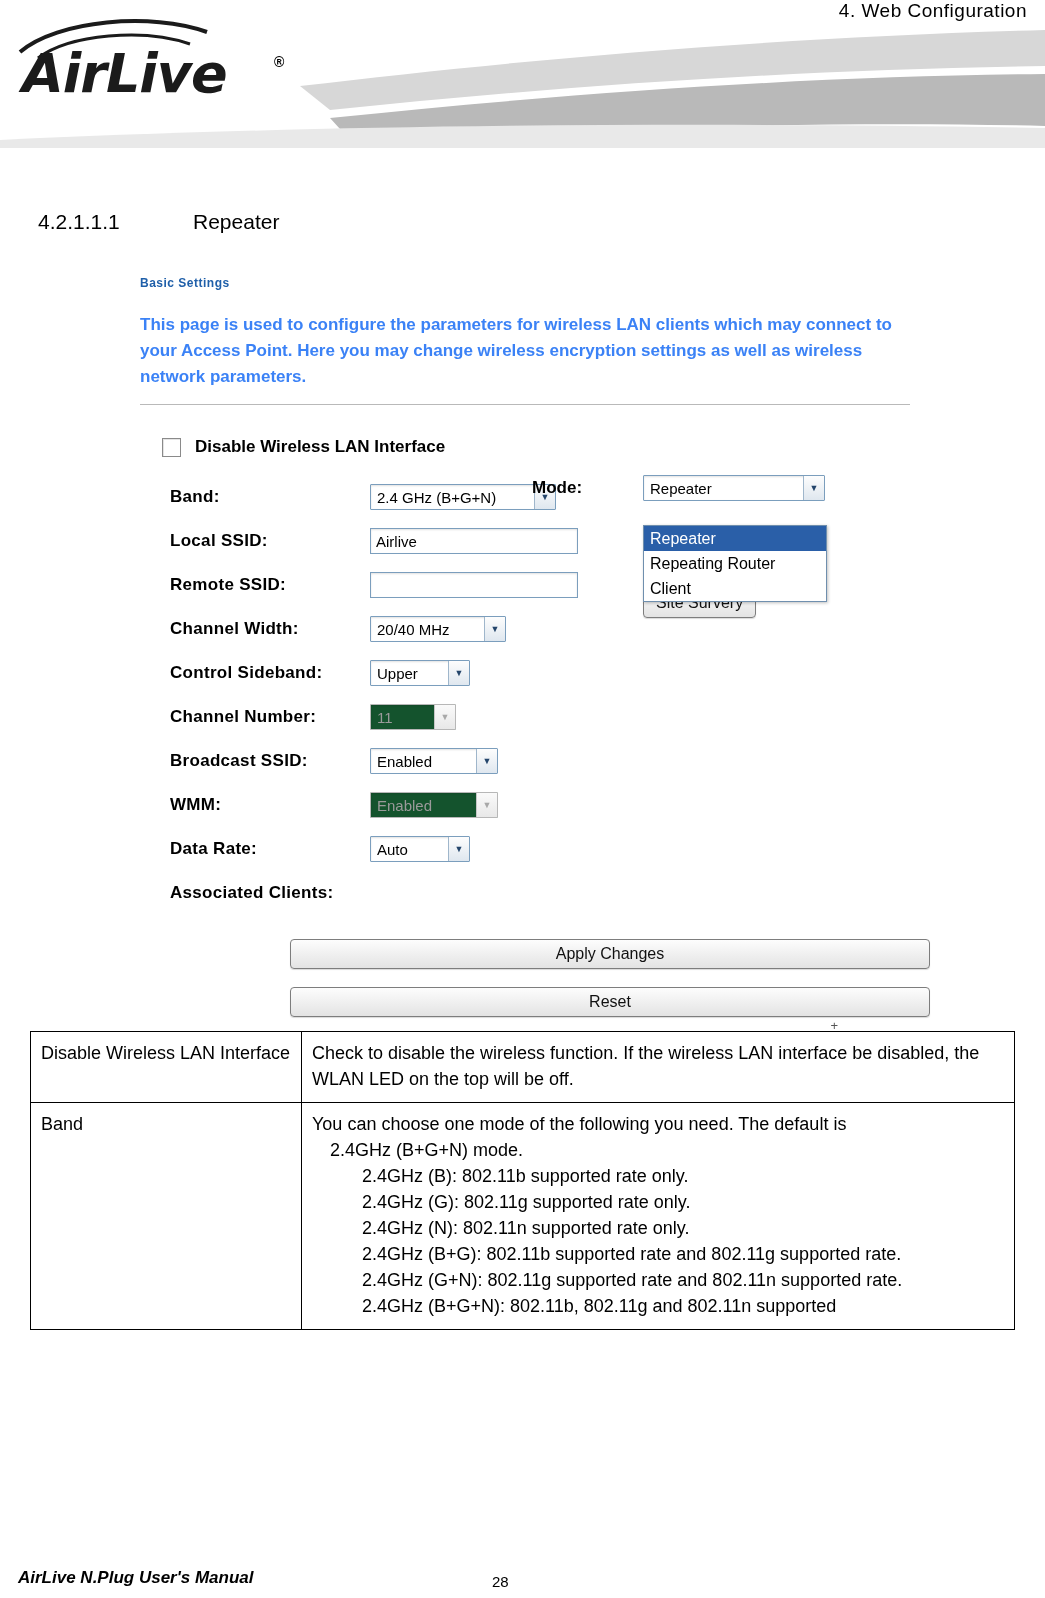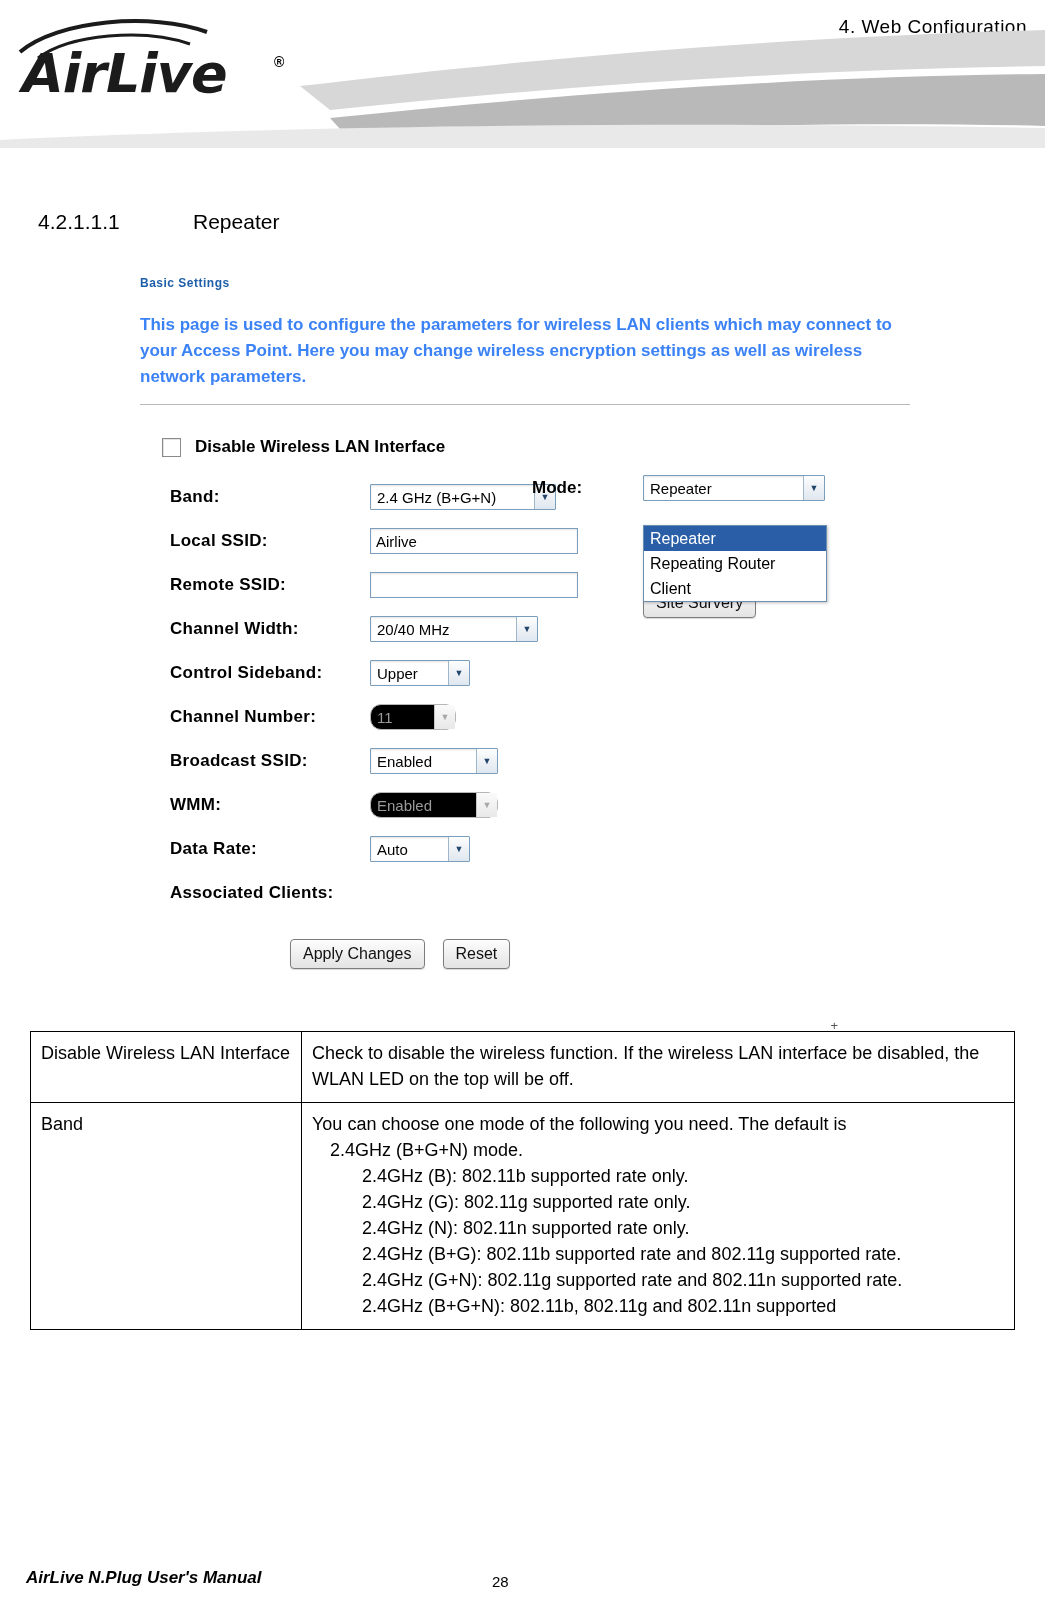--- a/index.html
+++ b/index.html
@@ -13,21 +13,21 @@
   }
 
   
   .page-header{
     position:relative;
     height:150px;
   }
   .header-title{
     position:absolute;
     right:18px;
-    top:16px;
+    top:0px;
     font-size:19px;
     letter-spacing:0.5px;
     white-space:nowrap;
   }
   .header-swoosh{
     position:absolute;
     left:0;top:8px;
     width:1045px;height:140px;
   }
   .logo-wrap{
@@ -129,21 +129,21 @@
     align-items:center;
     height:26px;
     border:1px solid #7b9ebd;
     background:#ffffff;
     font-size:15px;
     padding:0 26px 0 6px;
     box-sizing:border-box;
     box-shadow:inset 0 1px 2px rgba(0,0,0,.12);
     border-radius:1px;
   }
-  .sel.disabled{ color:#9a9a9a; border-color:#b7b7b7; background:#000000;border-radius:11px;}
+  .sel.disabled{ color:#9a9a9a; border-color:#b7b7b7; background:#14532d;}
   .sel .arrow{
     position:absolute;right:0;top:0;
     width:20px;height:100%;
     background:linear-gradient(#fdfdfd,#dfe7ef);
     border-left:1px solid #9fb6cb;
     display:flex;align-items:center;justify-content:center;
     font-size:9px;color:#24456b;
   }
   .sel.disabled .arrow{ color:#a8a8a8;background:linear-gradient(#fafafa,#e8e8e8);border-left-color:#c6c6c6;}
   .txt{
@@ -196,21 +196,21 @@
     left:503px;top:0px;
     width:182px;
   }
   .site-btn{
     position:absolute;
     left:503px;top:113px;
   }
   .apply-row{
     margin-top:24px;
     margin-left:150px;
-    display:flex;gap:18px;
+    display:flex;gap:18px;flex-direction:column;
   }
 
   
   table.desc{
     border-collapse:collapse;
     margin:6px 0 0 30px;
     width:985px;
     font-size:18px;
   }
   table.desc td{
@@ -225,21 +225,21 @@
 
   
   .footer{
     position:absolute;
     left:0;bottom:10px;
     width:1045px;
     font-size:17px;
     font-style:italic;
     font-weight:bold;
   }
-  .footer .fl{ position:absolute;left:26px;bottom:0; }
+  .footer .fl{ position:absolute;left:18px;bottom:0; }
   .footer .fr{ position:absolute;left:492px;bottom:-2px;font-style:normal;font-weight:normal;font-size:15px;}
   .tickmark{ position:absolute; right:92px; top:748px; font-size:13px;color:#555;}
 </style>
 </head>
 <body>
 
 <div class="page-header">
   <div class="header-title">4. Web Configuration</div>
 
   <svg class="header-swoosh" viewBox="0 0 1045 140" preserveAspectRatio="none">
@@ -303,21 +303,21 @@
       <input class="txt" value="Airlive" style="">
     </div>
 
     <div class="frow">
       <div class="flabel">Remote SSID:</div>
       <input class="txt" value="" style="">
     </div>
 
     <div class="frow">
       <div class="flabel">Channel Width:</div>
-      <div class="sel" style="width:168px;">
+      <div class="sel" style="width:136px;">
         <span>20/40 MHz</span>
         <span class="arrow">▼</span>
       </div>
     </div>
 
     <div class="frow">
       <div class="flabel">Control Sideband:</div>
       <div class="sel" style="width:100px;">
         <span>Upper</span>
         <span class="arrow">▼</span>

